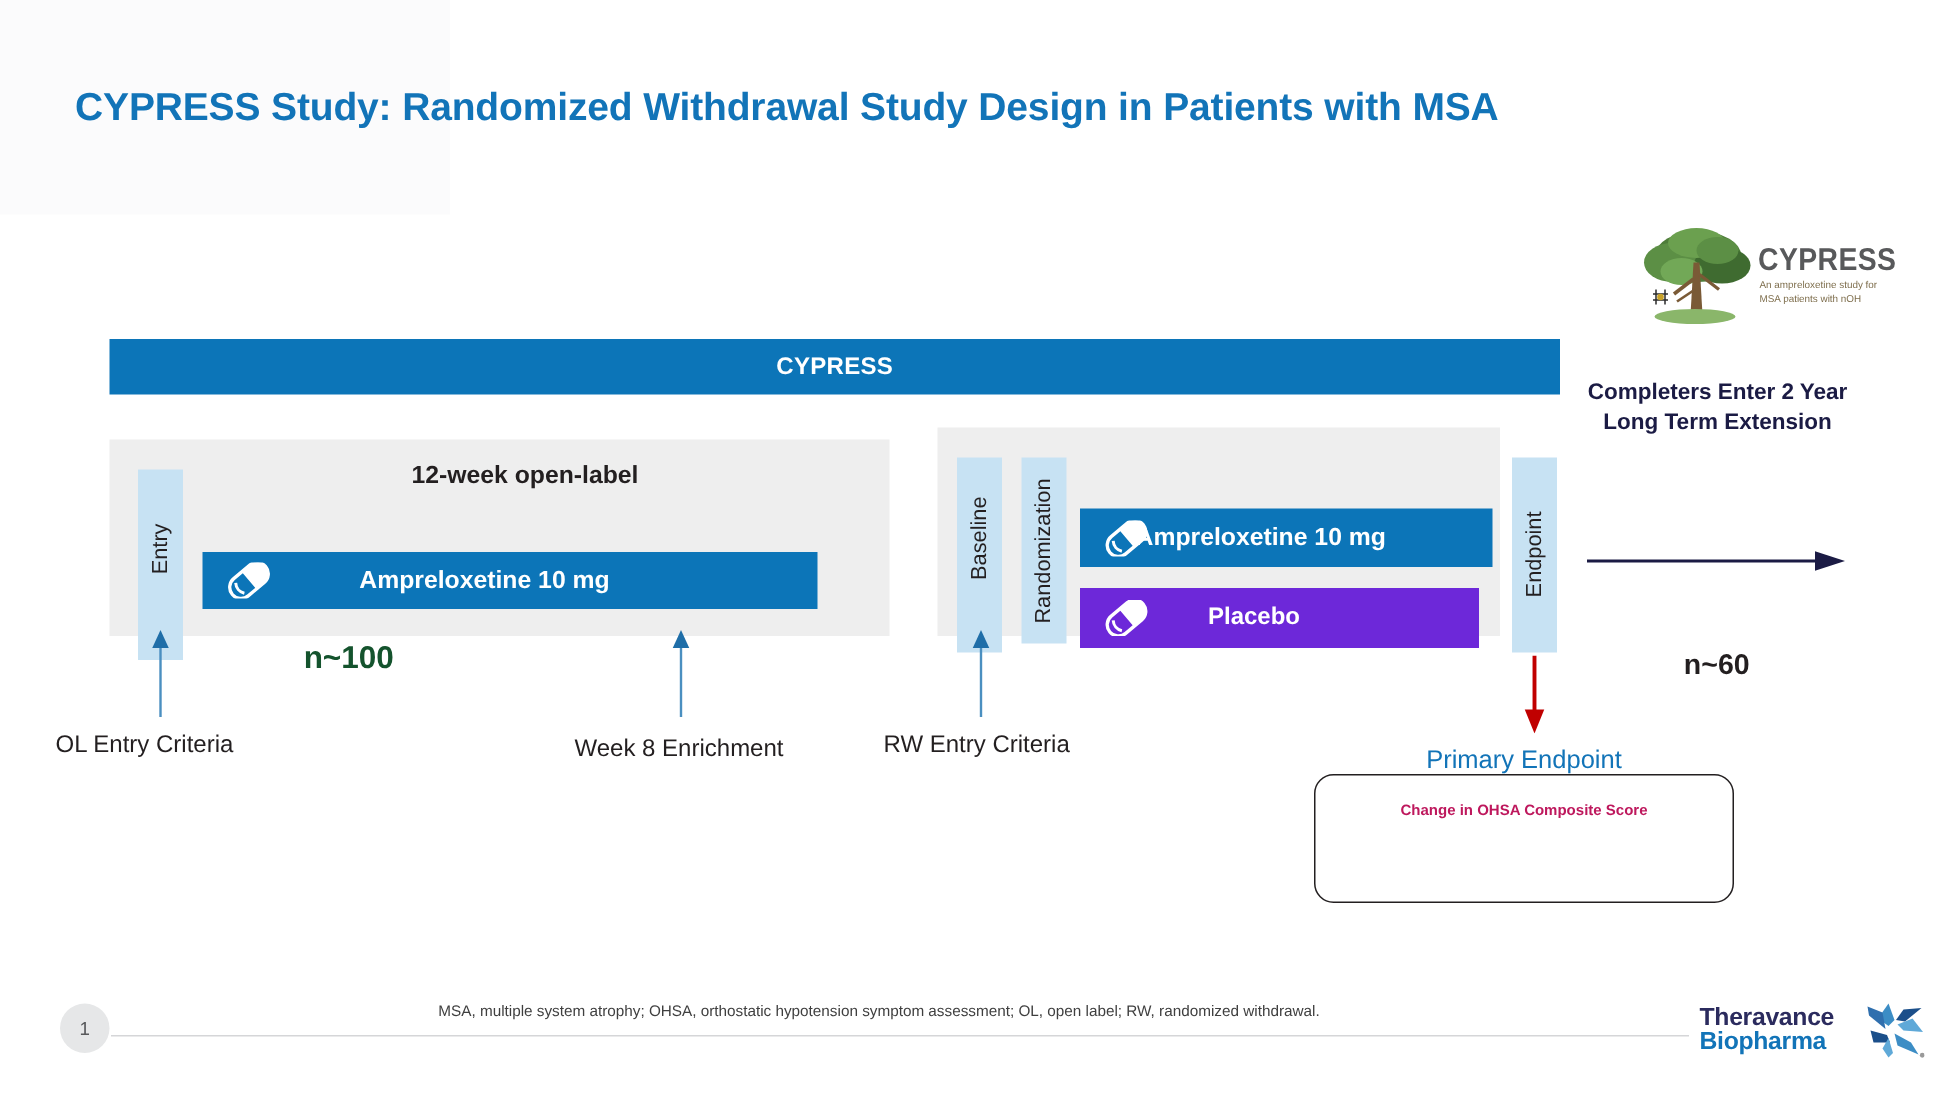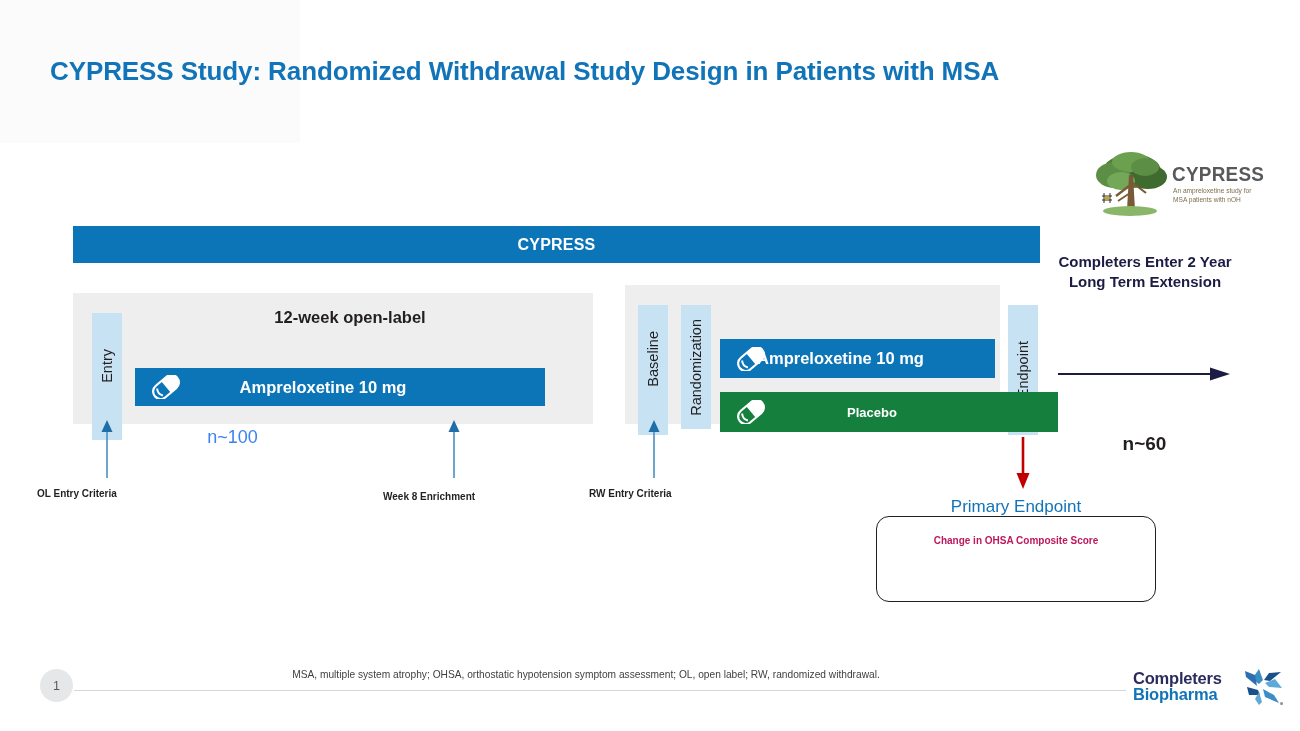--- a/index.html
+++ b/index.html
@@ -142,52 +142,52 @@
     padding-right: 34px;
   }
   .tbar .pill-icon {
     position: absolute;
     left: 14px;
     top: 50%;
     transform: translateY(-50%);
   }
   .bar-ol      { left: 135px; top: 368px; width: 410px; height: 38px; background: #0c75b8; font-size: 16.5px; }
   .bar-rw-drug { left: 720px; top: 339px; width: 275px; height: 39px; background: #0c75b8; font-size: 16.5px; }
-  .bar-rw-plac { left: 720px; top: 392px; width: 338px; height: 40px; background: #15803d; font-size: 13px; }
+  .bar-rw-plac { left: 720px; top: 392px; width: 266px; height: 40px; background: #6d28d9; font-size: 16px; }
 
   
   .uparrow {
     position: absolute;
     width: 14px;
   }
   .ua-ol   { left: 100px; top: 420px; height: 58px; }
   .ua-wk8  { left: 447px; top: 420px; height: 58px; }
   .ua-rw   { left: 647px; top: 420px; height: 58px; }
 
   .callout-label {
     position: absolute;
-    font-size: 10px;
-    font-weight: bold;
+    font-size: 16px;
+    font-weight: normal;
     color: #231f20;
     white-space: nowrap;
   }
   .cl-ol  { left: 37px;  top: 488px; }
   .cl-wk8 { left: 383px; top: 491px; }
   .cl-rw  { left: 589px; top: 488px; }
 
   
   .n100-wrap {
     position: absolute;
     left: 150px;
     top: 426px;
     width: 165px;
     text-align: center;
     line-height: 1.28;
   }
-  .n100-wrap .n-big  { font-size: 18px; font-weight: normal; color: #3b82f6; }
+  .n100-wrap .n-big  { font-size: 21px; font-weight: bold; color: #14532d; }
   .n100-wrap .n-sub  { font-size: 19px; color: #231f20; }
 
   
   .downarrow-red {
     position: absolute;
     left: 1015px;
     top: 437px;
     width: 16px;
     height: 52px;
   }
@@ -440,21 +440,21 @@
   <div class="endpoint-title">
     <span>Primary Endpoint</span>
   </div>
   <div class="endpoint-body">Change in OHSA Composite Score</div>
 
   <div class="footer-rule"></div>
   <div class="page-badge">1</div>
   <div class="footnote">MSA, multiple system atrophy; OHSA, orthostatic hypotension symptom assessment; OL, open label; RW, randomized withdrawal.</div>
 
   <div class="thera-logo">
-    <div class="l1">Completers</div>
+    <div class="l1">Theravance</div>
     <div class="l2">Biopharma</div>
     <svg class="mark" viewBox="0 0 46 38">
       <polygon points="22,1 26,12 22,16 15,11" fill="#3c8dc5"></polygon>
       <polygon points="44,4 33,13 27,12 32,5" fill="#1b4f8a"></polygon>
       <polygon points="45,20 32,19 28,15 38,11" fill="#5fa9d8"></polygon>
       <polygon points="20,18 9,9 8,3 18,7" fill="#2f6fae"></polygon>
       <polygon points="10,19 21,22 23,27 12,27" fill="#1b4f8a"></polygon>
       <polygon points="26,21 37,27 42,35 28,29" fill="#3c8dc5"></polygon>
       <polygon points="22,24 25,34 22,37 18,31" fill="#5fa9d8"></polygon>
       <circle cx="44.5" cy="35.5" r="1.6" fill="#9a9a9a"></circle>

